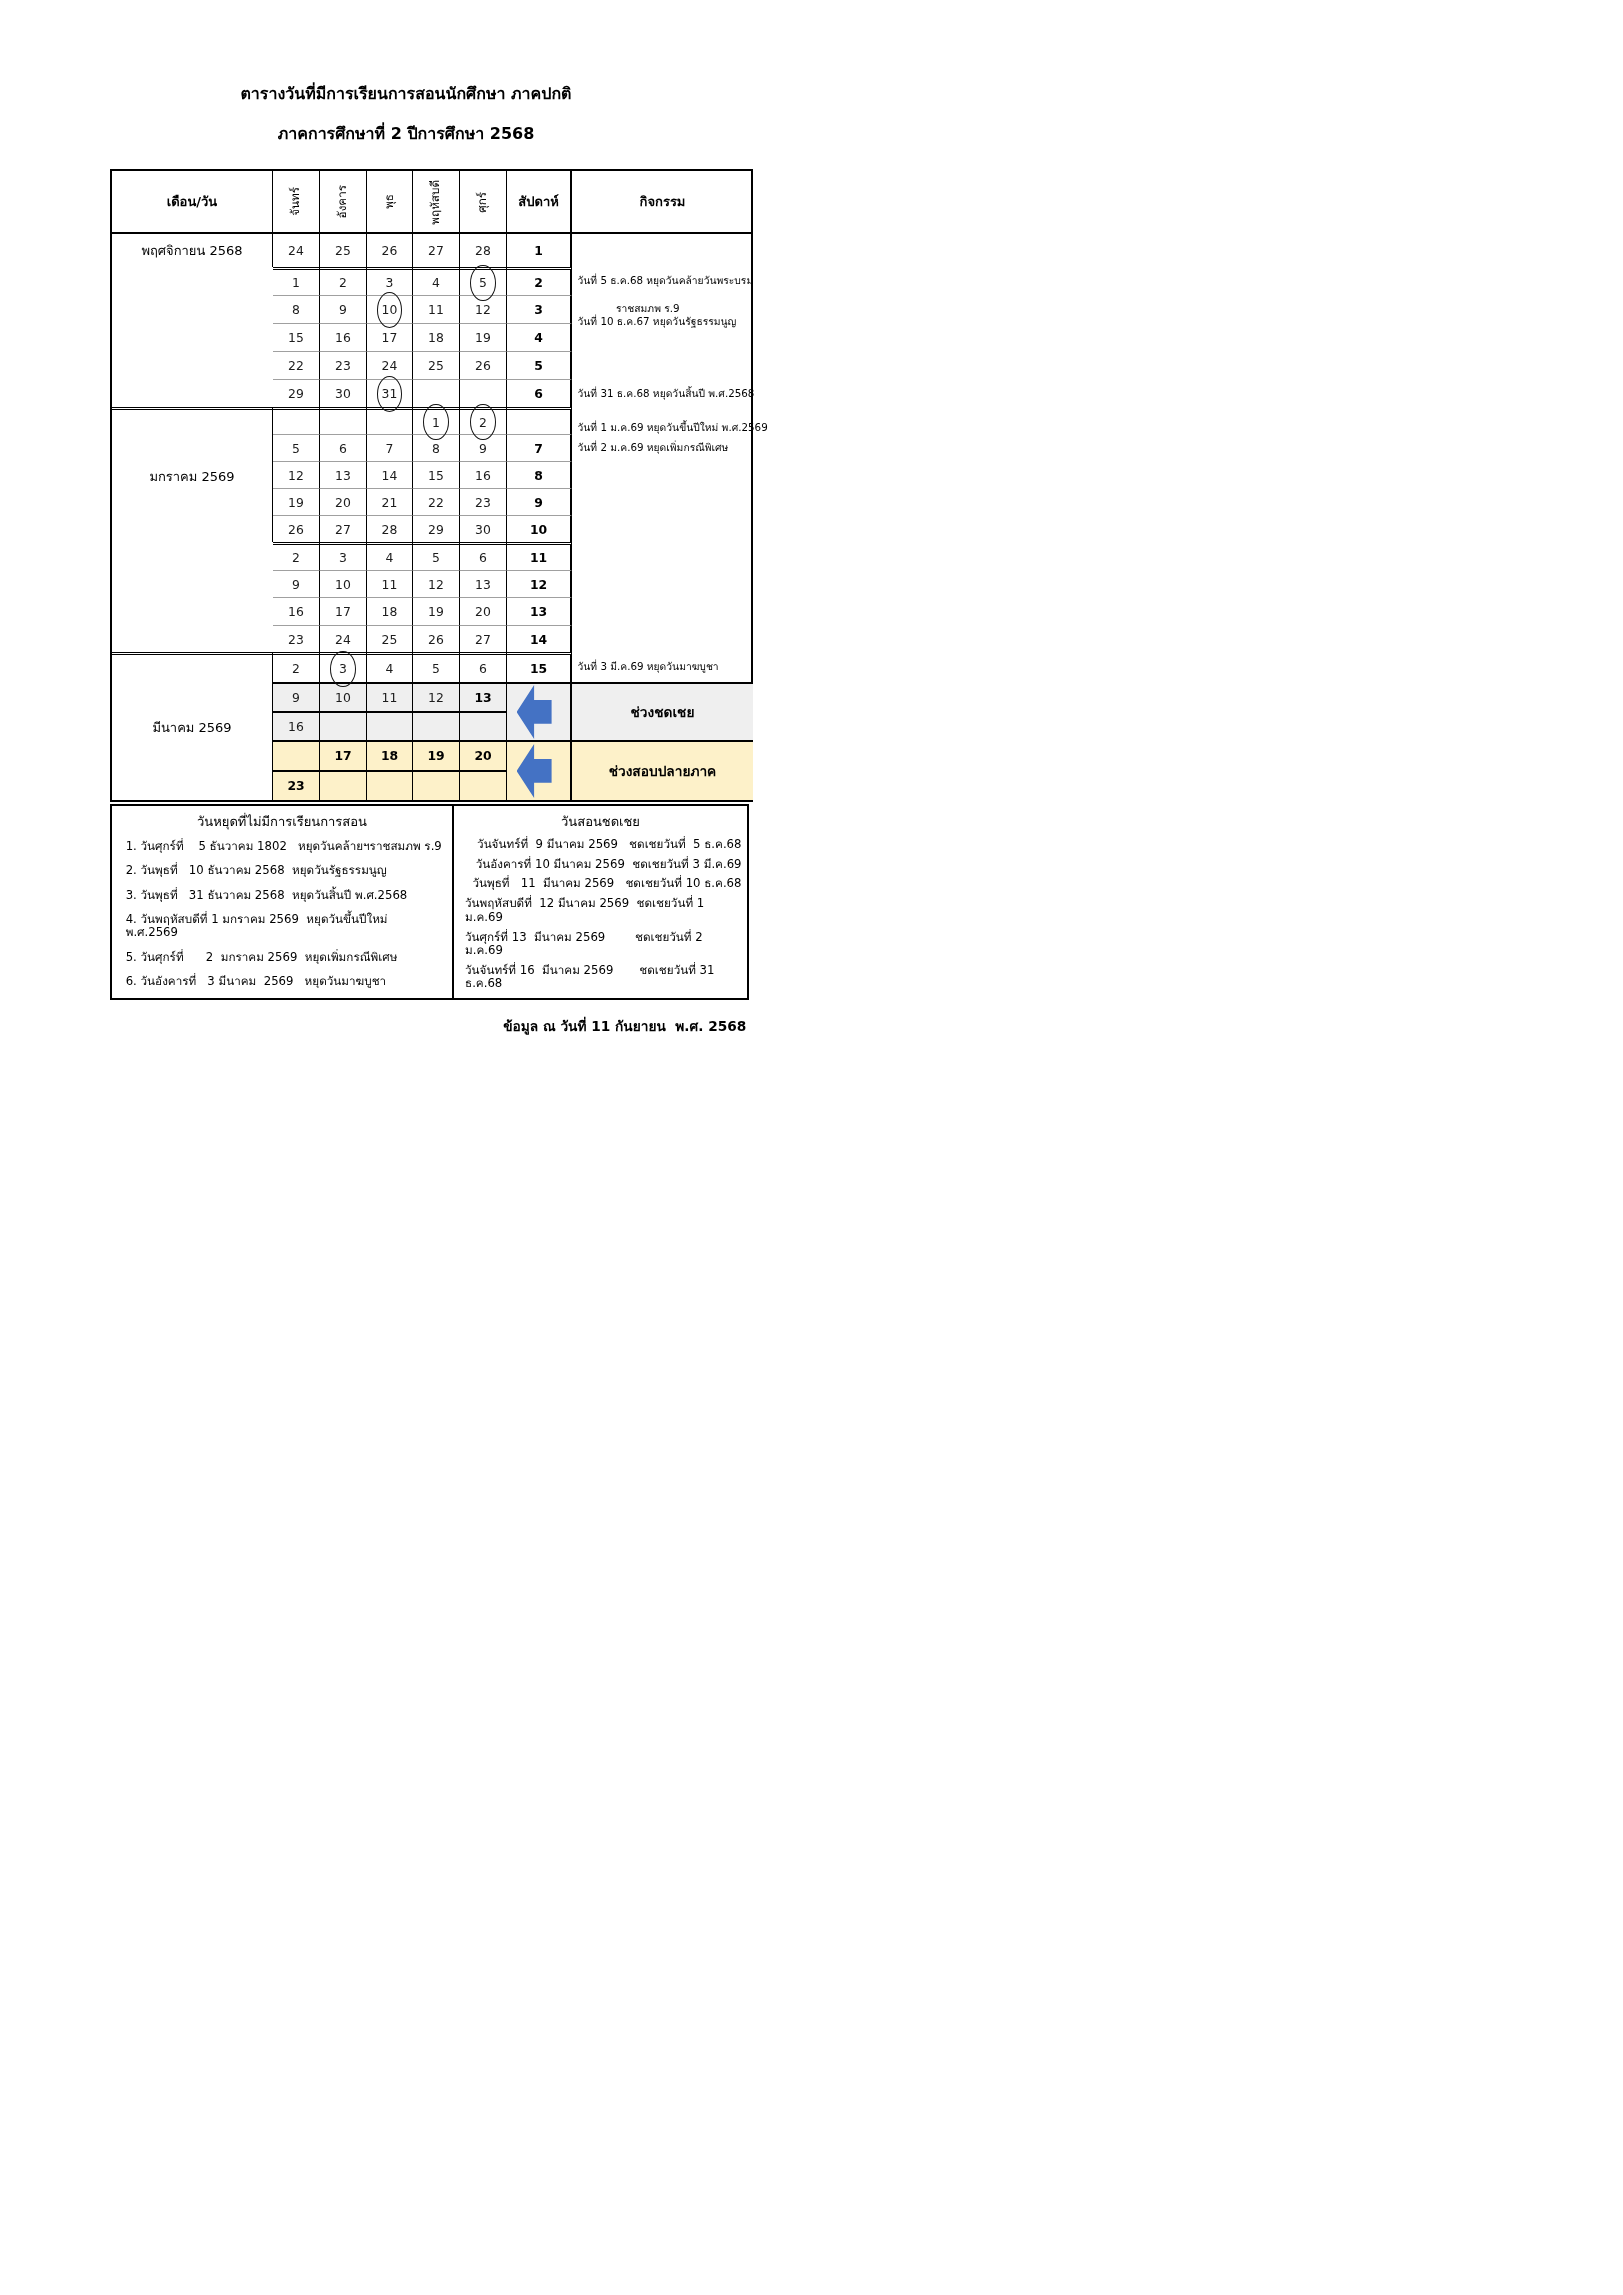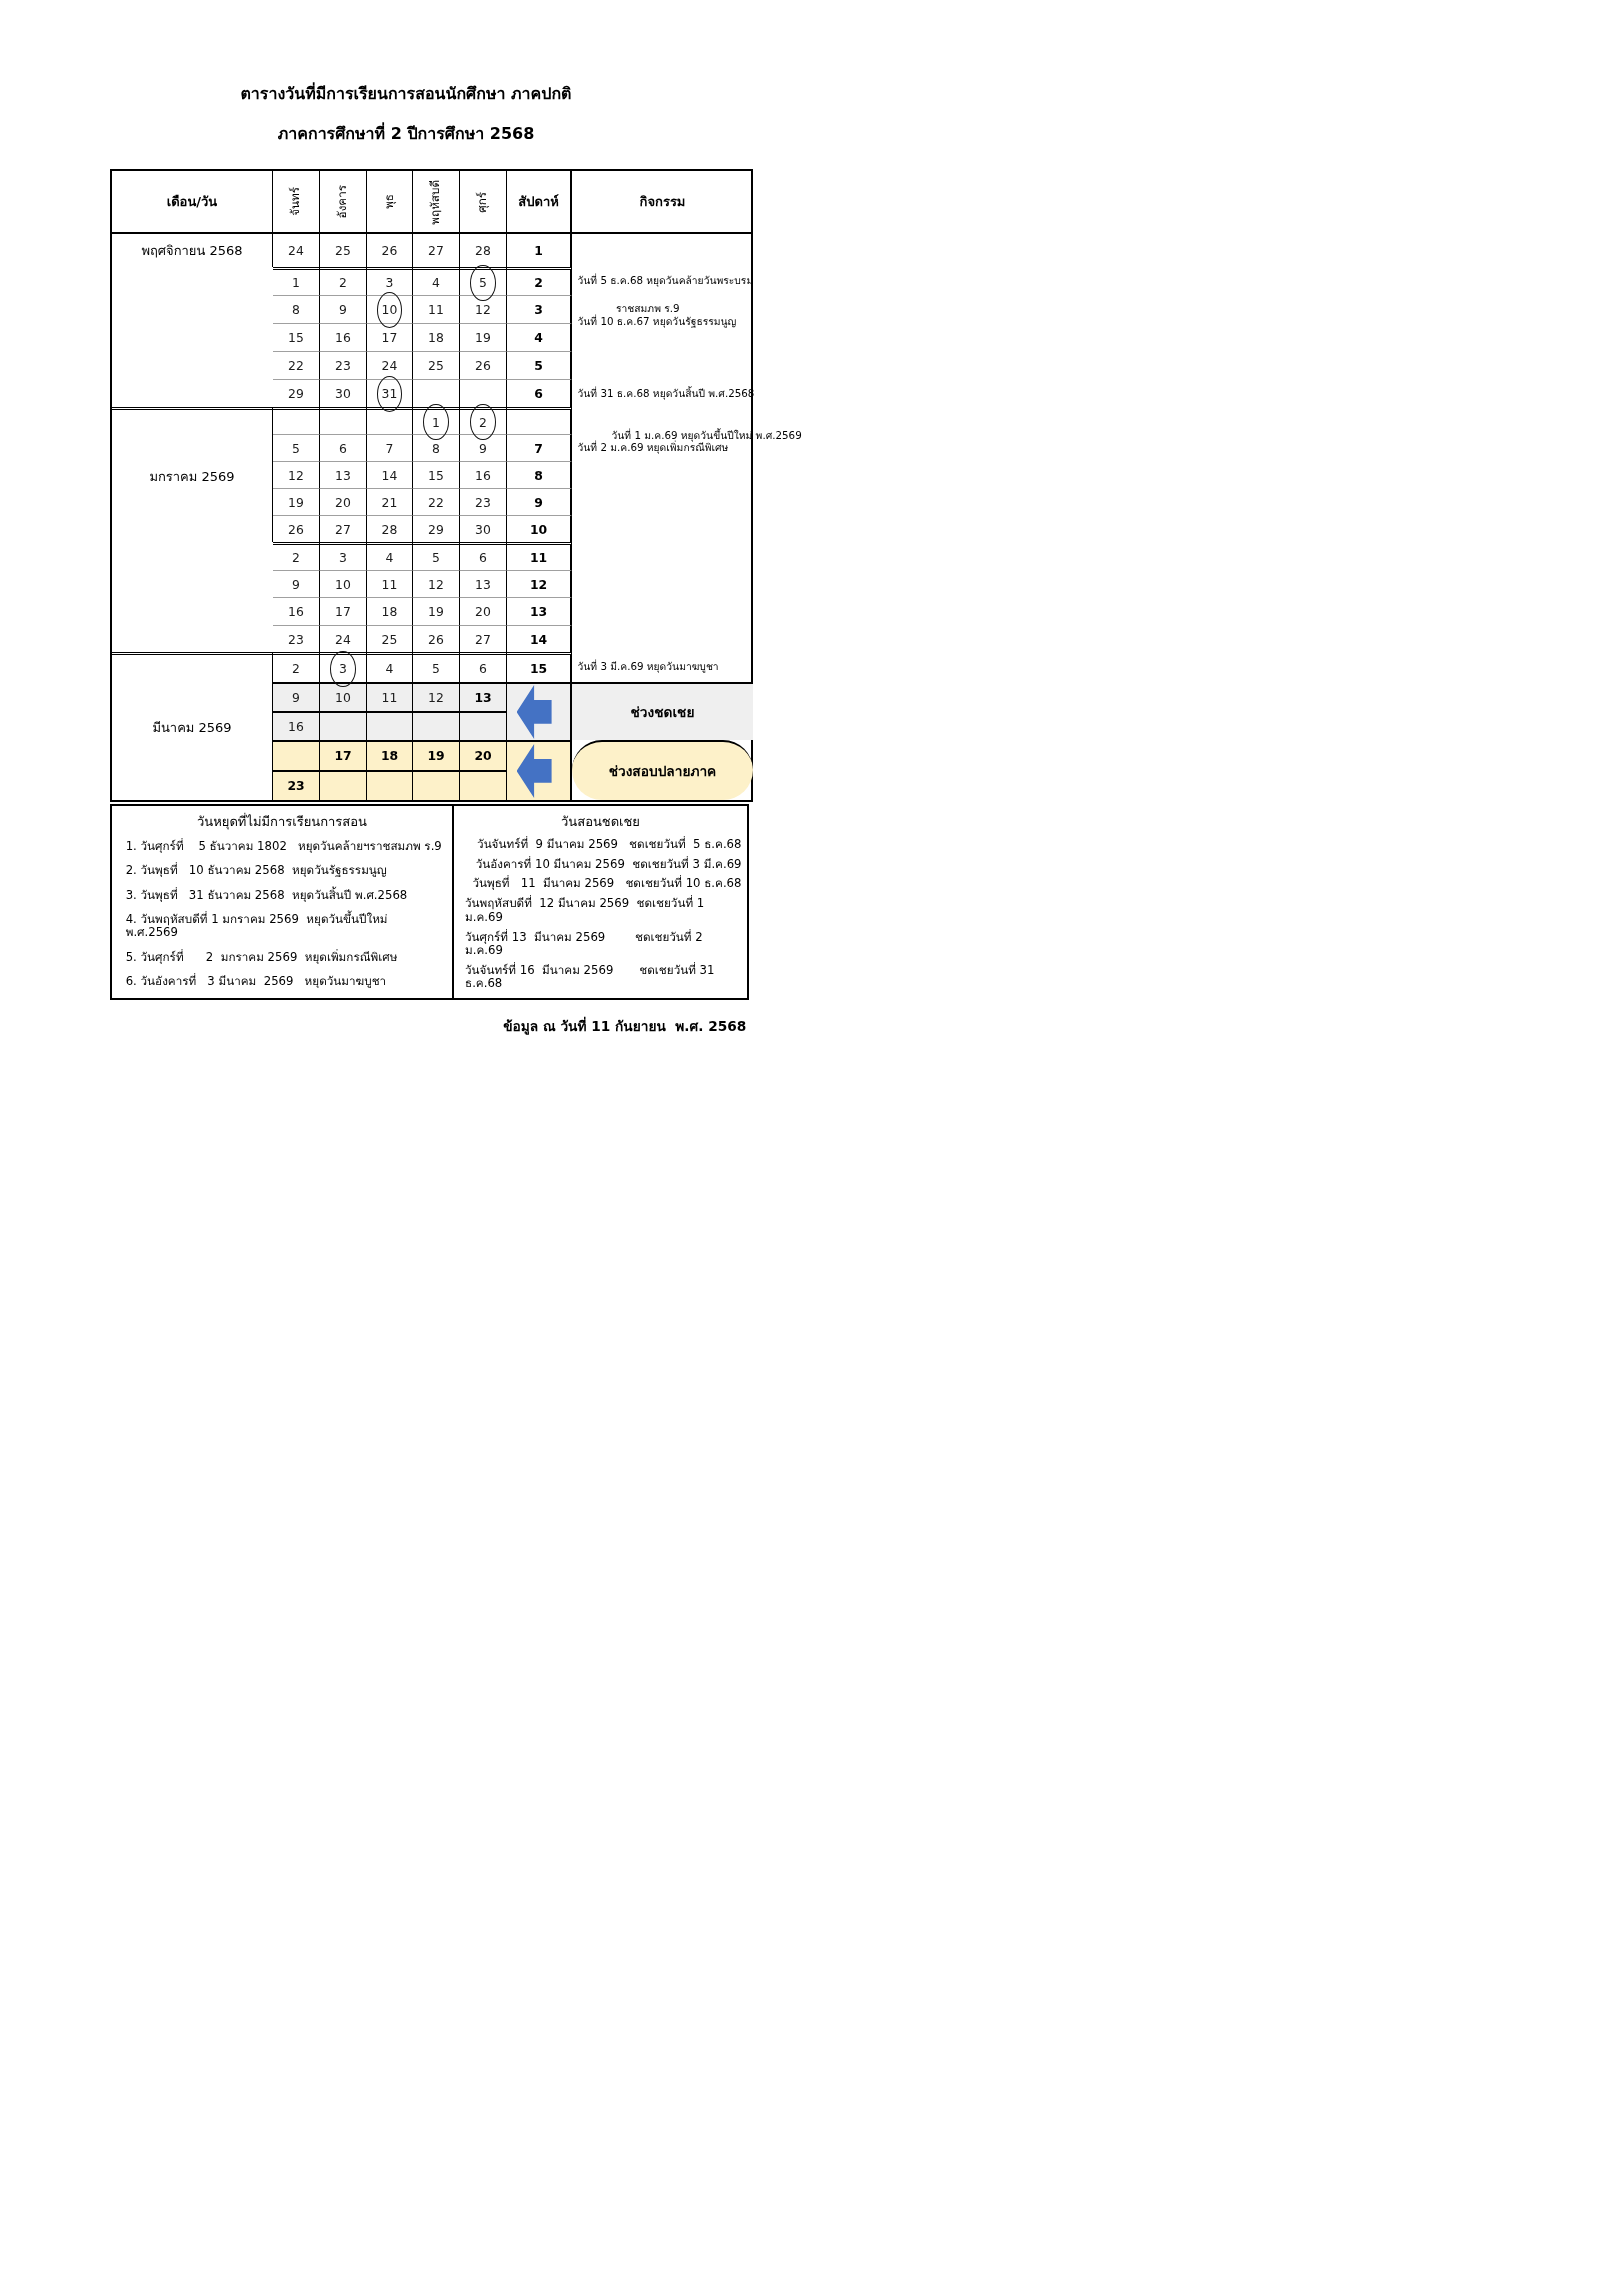--- a/index.html
+++ b/index.html
@@ -386,28 +386,28 @@
           <div class="arrow"></div>
         </div>
         <div class="c week-span v3 thick-top bg-yellow" style="grid-area: 20 / 7 / 22;">
           <div class="arrow"></div>
         </div>
         <div class="mega" style="grid-area: 2 / 8 / 18;">
           <div class="note" style="top: 47px; left: 5.5px;">วันที่ 5 ธ.ค.68 หยุดวันคล้ายวันพระบรม</div>
           <div class="note" style="top: 75px; left: 44px;">ราชสมภพ ร.9</div>
           <div class="note" style="top: 88px; left: 5.5px;">วันที่ 10 ธ.ค.67 หยุดวันรัฐธรรมนูญ</div>
           <div class="note" style="top: 160px; left: 5.5px;">วันที่ 31 ธ.ค.68 หยุดวันสิ้นปี พ.ศ.2568</div>
-          <div class="note" style="top: 202px; left: 5.5px; margin-left: 34px;">วันที่ 1 ม.ค.69 หยุดวันขึ้นปีใหม่ พ.ศ.2569</div>
+          <div class="note" style="top: 194px; left: 5.5px;">วันที่ 1 ม.ค.69 หยุดวันขึ้นปีใหม่ พ.ศ.2569</div>
           <div class="note" style="top: 214px; left: 5.5px;">วันที่ 2 ม.ค.69 หยุดเพิ่มกรณีพิเศษ</div>
           <div class="note" style="top: 433px; left: 5.5px;">วันที่ 3 มี.ค.69 หยุดวันมาฆบูชา</div>
         </div>
         <div class="c thick-top bg-gray" style="grid-area: 18 / 8 / 20;">
           <div class="band-label">ช่วงชดเชย</div>
         </div>
-        <div class="c thick-top bg-yellow" style="grid-area: 20 / 8 / 22; border-radius: 30px;">
+        <div class="c thick-top bg-yellow" style="grid-area: 20 / 8 / 22;">
           <div class="band-label">ช่วงสอบปลายภาค</div>
         </div>
       </div>
 
     <div class="panels">
       <div class="panel left">
         <div class="panel-title">วันหยุดที่ไม่มีการเรียนการสอน</div>
         <div class="panel-items">
             <div class="panel-item">1. วันศุกร์ที่    5 ธันวาคม 1802   หยุดวันคล้ายฯราชสมภพ ร.9</div>
             <div class="panel-item">2. วันพุธที่   10 ธันวาคม 2568  หยุดวันรัฐธรรมนูญ</div>

